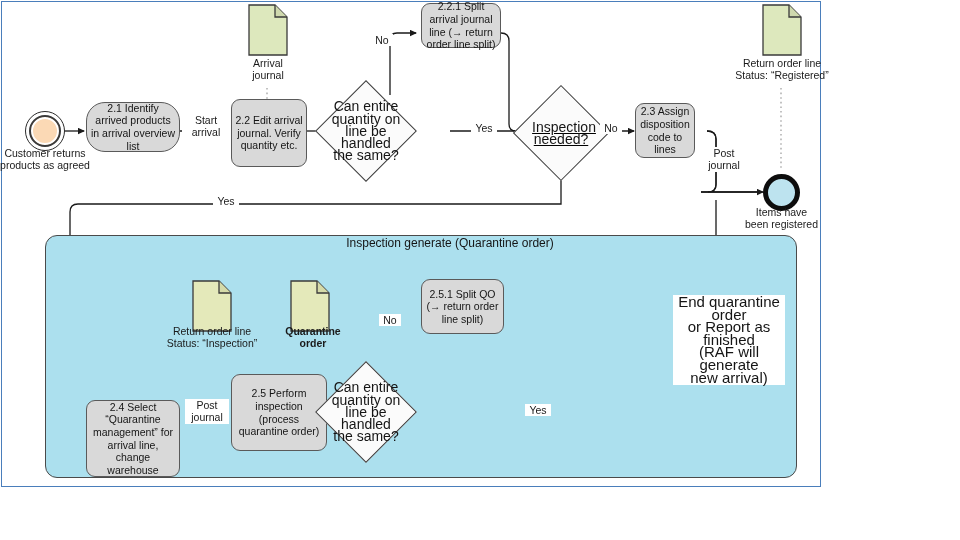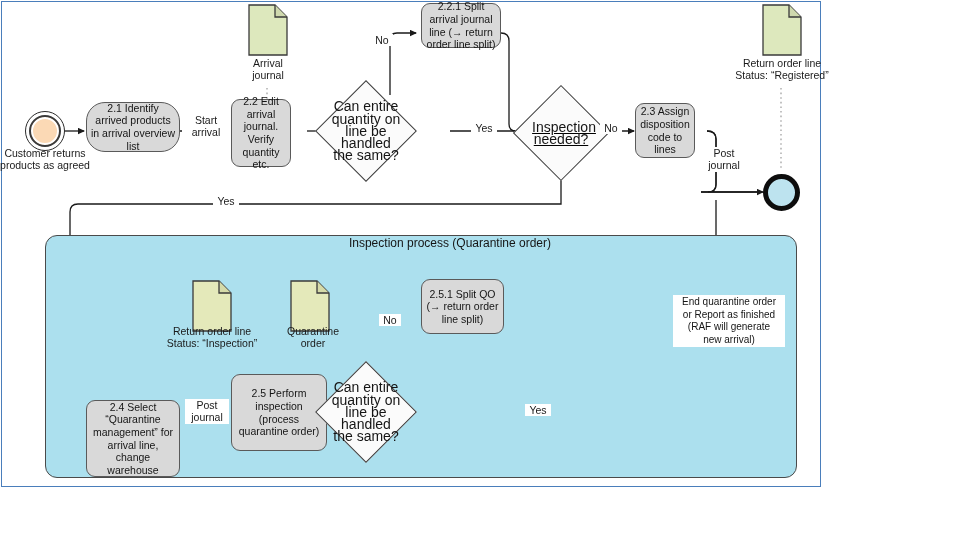--- a/index.html
+++ b/index.html
@@ -34,21 +34,21 @@
   .doc svg{display:block;}
   
   .pool{background:#ace0ee;border:1.5px solid #4a4a4a;border-radius:12px;}
   .pool-title{position:absolute;font-size:12px;color:#151515;}
   
   .lbl{position:absolute;font-size:10.5px;line-height:12.4px;color:#1a1a1a;
        text-align:center;background:#fff;}
   .lbl.onpool{background:#fff;}
   .cap{position:absolute;font-size:10.5px;line-height:12.4px;color:#1a1a1a;
        text-align:center;}
-  .annot{position:absolute;background:#fff;font-size:10px;line-height:12.6px;
+  .annot{position:absolute;background:#fff;font-size:15px;line-height:12.6px;
          color:#151515;text-align:center;padding:1px 2px;}
 </style>
 </head>
 <body>
 
 <div id="canvas">
   <div id="frame"></div>
 
   <svg class="layer">
     <defs>
@@ -94,31 +94,35 @@
     <g stroke="#9a9a9a" stroke-width="1.2" fill="none" stroke-dasharray="1.6,3">
       <path d="M267,88 L267,104"></path>
       <path d="M781,88 L781,168"></path>
       <path d="M211,335 L211,378"></path>
       <path d="M267,300 L267,378"></path>
       <path d="M211,335 Q211,340 216,340 L262,340 Q267,340 267,335"></path>
     </g>
   </svg>
 
   <div class="node pool" style="left:45px;top:235px;width:752px;height:243px;"></div>
-  <div class="pool-title" style="left:300px;top:236px;width:300px;text-align:center;">Inspection process (Quarantine order)</div>
+  <div class="pool-title" style="left:300px;top:236px;width:300px;text-align:center;">Inspection generate (Quarantine order)</div>
 
   <div class="node ev-start-outer" style="left:25px;top:111px;width:40px;height:40px;">
     <div class="ev ev-start" style="position:absolute;left:3px;top:3px;width:32px;height:32px;border-width:2px;"></div>
   </div>
   <div class="cap" style="left:-5px;top:147px;width:100px;">
     <div>Customer returns</div>
     <div>products as agreed</div>
   </div>
 
   <div class="node ev ev-end" style="left:763px;top:174px;width:37px;height:37px;"></div>
+  <div class="cap" style="left:731px;top:206px;width:101px;">
+    <div>Items have</div>
+    <div>been registered</div>
+  </div>
 
   <div class="doc" style="left:248px;top:4px;">
     <svg width="40" height="52" viewBox="0 0 40 52">
       <path d="M1,1 H27 L39,13 V51 H1 Z" fill="#dde8bd" stroke="#3a3a3a" stroke-width="1.3"></path>
       <path d="M27,1 V13 H39" fill="#cfd9ae" stroke="#3a3a3a" stroke-width="1.3"></path>
     </svg>
   </div>
   <div class="cap" style="left:223px;top:57px;width:90px;">
     <div>Arrival</div>
     <div>journal</div>
@@ -145,28 +149,28 @@
     <div>Return order line</div>
     <div>Status: “Inspection”</div>
   </div>
 
   <div class="doc" style="left:290px;top:280px;">
     <svg width="40" height="52" viewBox="0 0 40 52">
       <path d="M1,1 H27 L39,13 V51 H1 Z" fill="#e4e9ba" stroke="#3a3a3a" stroke-width="1.3"></path>
       <path d="M27,1 V13 H39" fill="#d5daa8" stroke="#3a3a3a" stroke-width="1.3"></path>
     </svg>
   </div>
-  <div class="cap" style="left:270px;top:325px;width:86px;">
+  <div class="cap" style="left:270px;top:325px;width:86px;font-weight:bold;">
     <div>Quarantine</div>
     <div>order</div>
   </div>
 
   <div class="node task" style="left:86px;top:102px;width:94px;height:50px;border-radius:19px;">2.1 Identify arrived products in arrival overview list</div>
 
-  <div class="node task" style="left:231px;top:99px;width:60px;height:68px;">2.2  Edit arrival journal. Verify quantity etc.</div>
+  <div class="node task" style="left:231px;top:99px;width:76px;height:68px;">2.2  Edit arrival journal. Verify quantity etc.</div>
 
   <div class="node task" style="left:421px;top:3px;width:80px;height:45px;">2.2.1 Split arrival journal line (→ return order line split)</div>
 
   <div class="node task" style="left:635px;top:103px;width:60px;height:55px;">2.3 Assign disposition code to lines</div>
 
   <div class="node task" style="left:86px;top:374px;width:94px;height:77px;margin-top:26px;">2.4 Select “Quarantine management” for arrival line, change warehouse</div>
 
   <div class="node task" style="left:231px;top:374px;width:96px;height:77px;">2.5 Perform inspection (process quarantine order)</div>
 
   <div class="node task" style="left:421px;top:279px;width:83px;height:55px;">2.5.1 Split QO (→ return order line split)</div>

